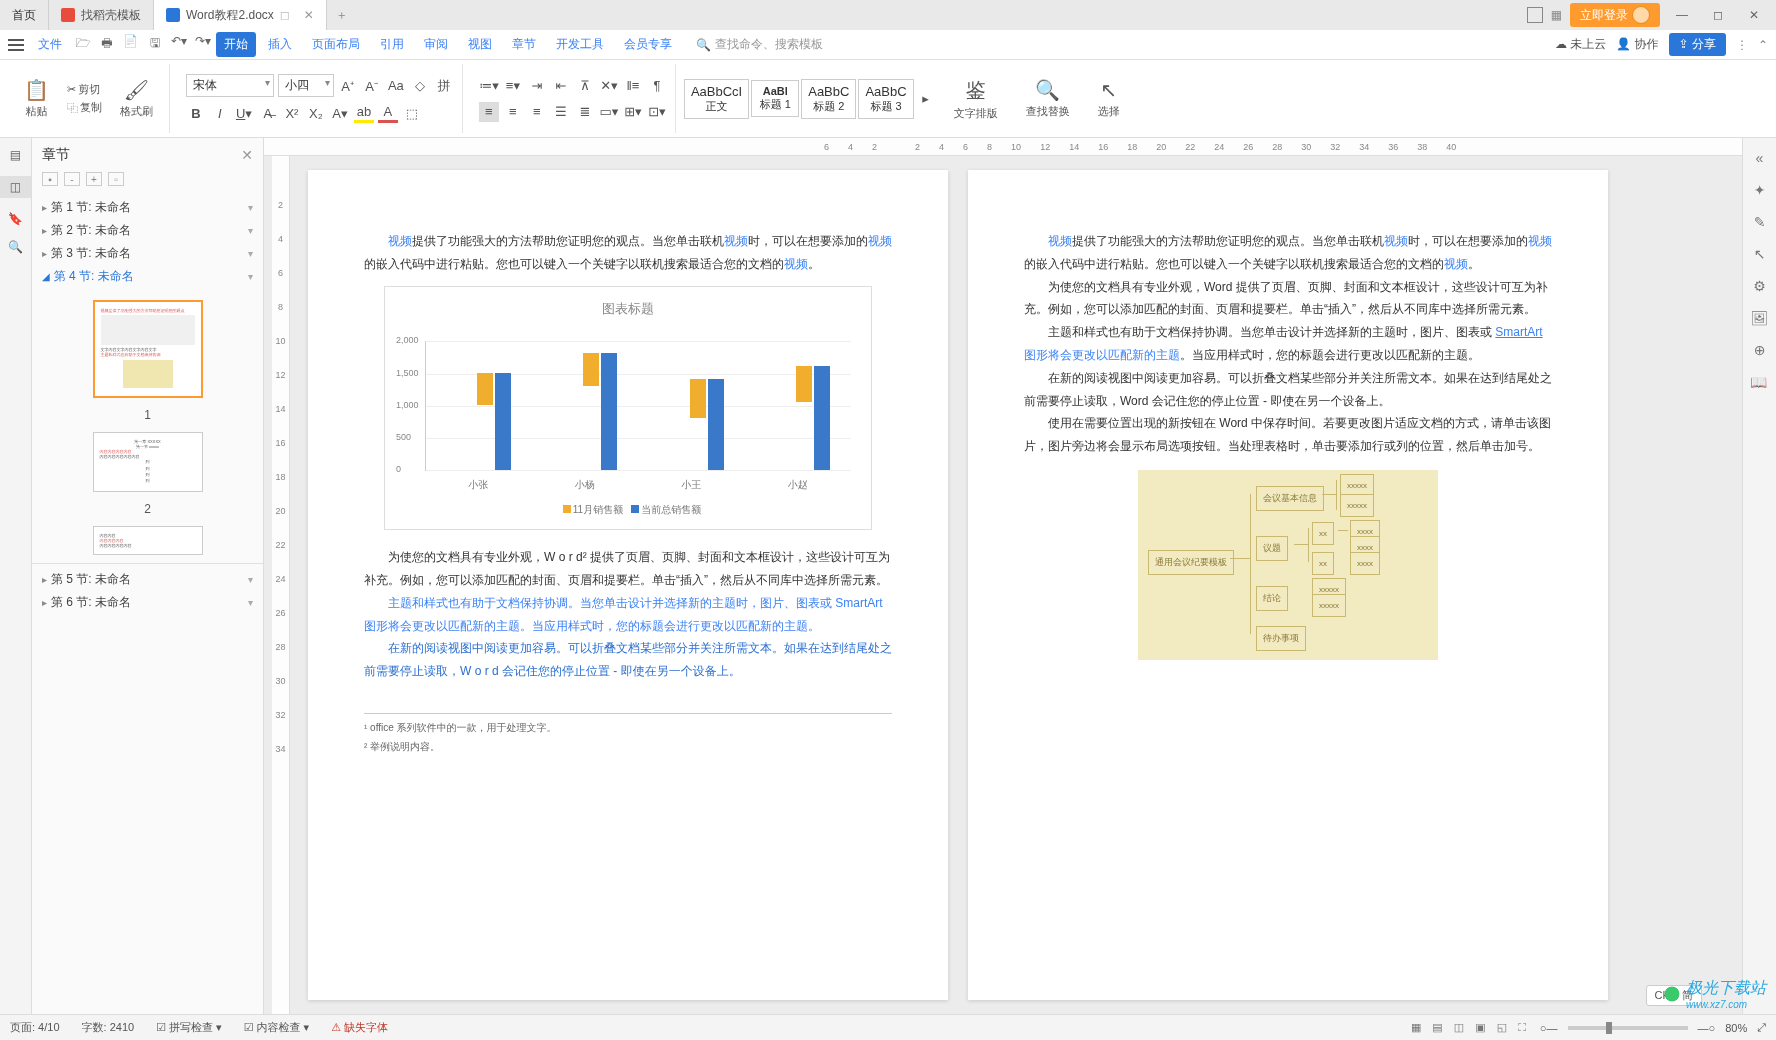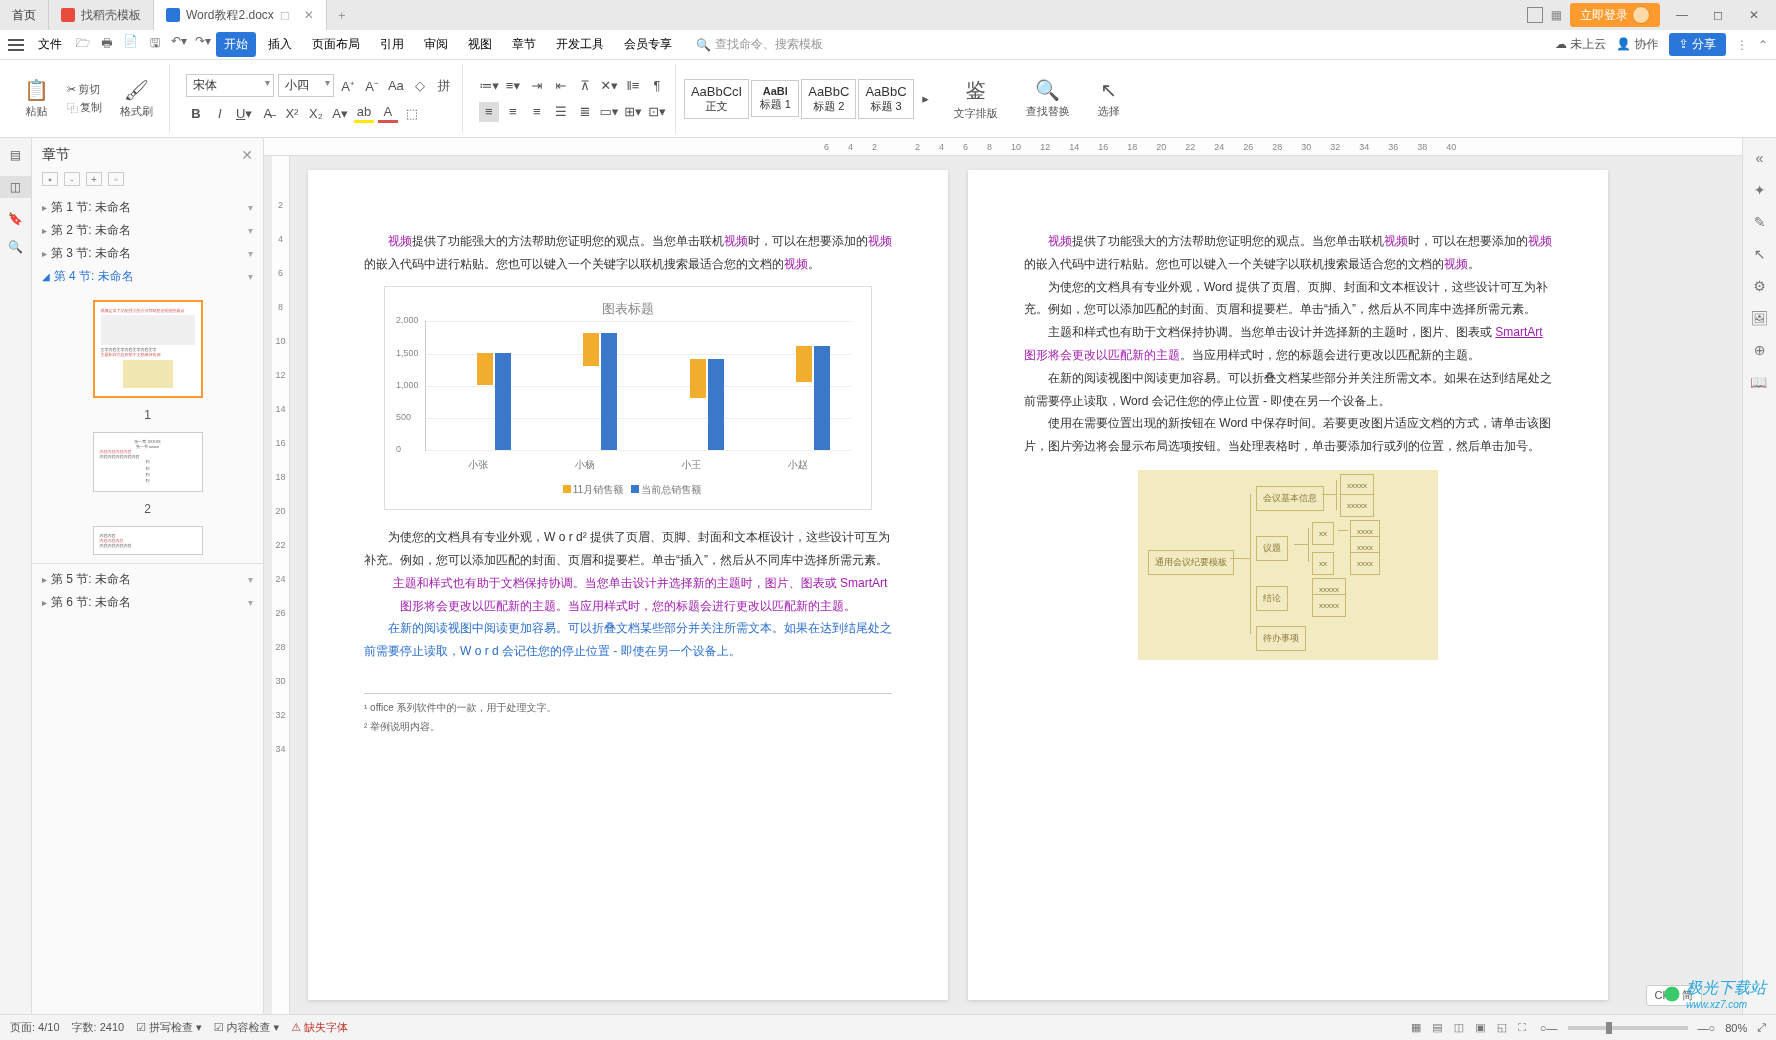--- a/index.html
+++ b/index.html
@@ -18,21 +18,21 @@
 .titlebar-spacer { flex: 1; }
 .titlebar-right { display: flex; align-items: center; gap: 8px; padding: 0 8px; }
 .login-btn { background: #ff9a2e; color: #fff; padding: 3px 10px; border-radius: 3px; display: flex; align-items: center; gap: 4px; }
 .avatar { width: 18px; height: 18px; background: #ffd9a8; border: 1px solid #e88a1a; border-radius: 50%; }
 .win-btn { width: 28px; text-align: center; color: #666; }
 .sq-icon { width: 16px; height: 16px; border: 1px solid #888; display: inline-block; }
 
 
 .menubar { height: 30px; display: flex; align-items: center; padding: 0 8px; gap: 4px; background: #fff; border-bottom: 1px solid #e0e0e0; font-size: 12px; }
 .hamburger { width: 16px; height: 12px; background: linear-gradient(#555 2px, transparent 2px 5px, #555 5px 7px, transparent 7px 10px, #555 10px 12px); margin-right: 2px; }
-.menu-item { padding: 4px 8px; color: #000000; border-radius: 3px; }
+.menu-item { padding: 4px 8px; color: #3b82f6; border-radius: 3px; }
 .menu-item.active { background: #2b77d9; color: #fff; }
 .qicons { display: flex; gap: 6px; color: #666; }
 .qicons span { width: 18px; text-align: center; }
 .menubar .search { margin-left: 12px; color: #999; display: flex; align-items: center; gap: 4px; }
 .menubar .right { margin-left: auto; display: flex; align-items: center; gap: 10px; color: #555; }
 .share-btn { background: #2b77d9; color: #fff; padding: 3px 10px; border-radius: 3px; }
 
 .ribbon { height: 78px; display: flex; align-items: center; padding: 4px 8px; gap: 8px; background: #fff; border-bottom: 1px solid #ddd; }
 .rgroup { display: flex; flex-direction: column; align-items: center; gap: 2px; padding: 0 6px; border-right: 1px solid #e5e5e5; height: 100%; justify-content: center; font-size: 11px; color: #555; }
 .clipboard { flex-direction: row; gap: 8px; }
@@ -71,44 +71,44 @@
 .thumb.sel { border: 2px solid #ff9a2e; }
 .thumb .redline { color: #d9534f; }
 .thumb .yellow { background: #f0e6b0; height: 28px; margin: 2px auto; width: 50px; }
 .thumb-num { font-size: 12px; color: #555; text-align: center; }
 
 .doc-area { flex: 1; background: #ececec; position: relative; display: flex; flex-direction: column; }
 .ruler-h { height: 18px; background: #fdfdfd; border-bottom: 1px solid #ddd; font-size: 9px; color: #888; display: flex; align-items: center; padding-left: 560px; gap: 19px; }
 .pages { flex: 1; display: flex; gap: 20px; padding: 14px 44px; overflow: hidden; }
 .ruler-v { position: absolute; left: 8px; top: 18px; bottom: 0; width: 18px; background: #fdfdfd; border-right: 1px solid #ddd; font-size: 9px; color: #888; display: flex; flex-direction: column; align-items: center; gap: 24px; padding-top: 20px; }
 .page { width: 640px; background: #fff; box-shadow: 0 1px 4px rgba(0,0,0,.15); padding: 60px 56px 30px; font-size: 12px; color: #333; line-height: 1.9; }
-.page .red { color: #a21caf; text-align: center; }
+.page .red { color: #3b82f6; }
 .page .blue { color: #2b6fd0; }
 .chart { border: 1px solid #ddd; margin: 10px 20px 16px; padding: 10px; }
-.chart-title { text-align: center; color: #888; font-size: 13px; margin-bottom: 0; }
+.chart-title { text-align: center; color: #888; font-size: 13px; margin-bottom: 20px; }
 .chart-plot { height: 130px; position: relative; border-left: 1px solid #ccc; border-bottom: 1px solid #ccc; margin: 0 10px 4px 30px; }
 .chart-plot .grid { position: absolute; left: 0; right: 0; border-top: 1px solid #eee; }
 .ylab { position: absolute; left: -30px; font-size: 9px; color: #888; transform: translateY(-50%); }
 .bars { position: absolute; bottom: 0; display: flex; gap: 2px; }
 .bar { width: 16px; }
 .bar.o { background: #f0ad2e; }
 .bar.b { background: #3a78c9; }
 .xcats { display: flex; justify-content: space-around; font-size: 10px; color: #777; margin: 2px 10px 0 30px; }
 .legend { text-align: center; font-size: 10px; color: #777; margin-top: 6px; }
 .legend .sw { width: 8px; height: 8px; display: inline-block; margin: 0 2px 0 8px; }
 .diagram { background: #f2eac0; margin: 12px auto; width: 300px; height: 190px; position: relative; font-size: 9px; color: #8a7a3a; }
 .dg-box { position: absolute; border: 1px solid #c8b870; padding: 3px 6px; background: #f2eac0; text-align: center; }
 .dg-line { position: absolute; background: #c8b870; }
 .footer-note { font-size: 10px; color: #666; border-top: 1px solid #ccc; margin-top: 30px; padding-top: 4px; }
 .float-badge { position: absolute; right: 40px; bottom: 8px; background: #fff; border: 1px solid #ccc; padding: 2px 8px; font-size: 11px; border-radius: 3px; color: #555; }
 
 .right-rail { width: 34px; background: #f4f4f4; border-left: 1px solid #ddd; display: flex; flex-direction: column; align-items: center; gap: 16px; padding-top: 12px; color: #777; font-size: 14px; }
 
 
-.statusbar { height: 26px; background: #f4f4f4; border-top: 1px solid #ddd; display: flex; align-items: center; padding: 0 10px; font-size: 11px; color: #555; gap: 12px; }
+.statusbar { height: 26px; background: #f4f4f4; border-top: 1px solid #ddd; display: flex; align-items: center; padding: 0 10px; font-size: 11px; color: #555; gap: 22px; }
 .statusbar .right { margin-left: auto; display: flex; align-items: center; gap: 10px; }
 .zoom-slider { width: 120px; height: 4px; background: #ccc; position: relative; }
 .zoom-slider::after { content: ""; position: absolute; left: 38px; top: -4px; width: 6px; height: 12px; background: #888; }
 .watermark { position: absolute; right: 10px; bottom: 30px; font-size: 16px; color: #2aa8e0; font-style: italic; display: flex; align-items: center; gap: 4px; }
 .watermark .logo { width: 20px; height: 20px; background: radial-gradient(circle, #3ac96b 50%, transparent 55%); border-radius: 50%; }
 .sub { font-size: 10px; color: #2aa8e0; }
 </style>
 </head>
 <body>
 

